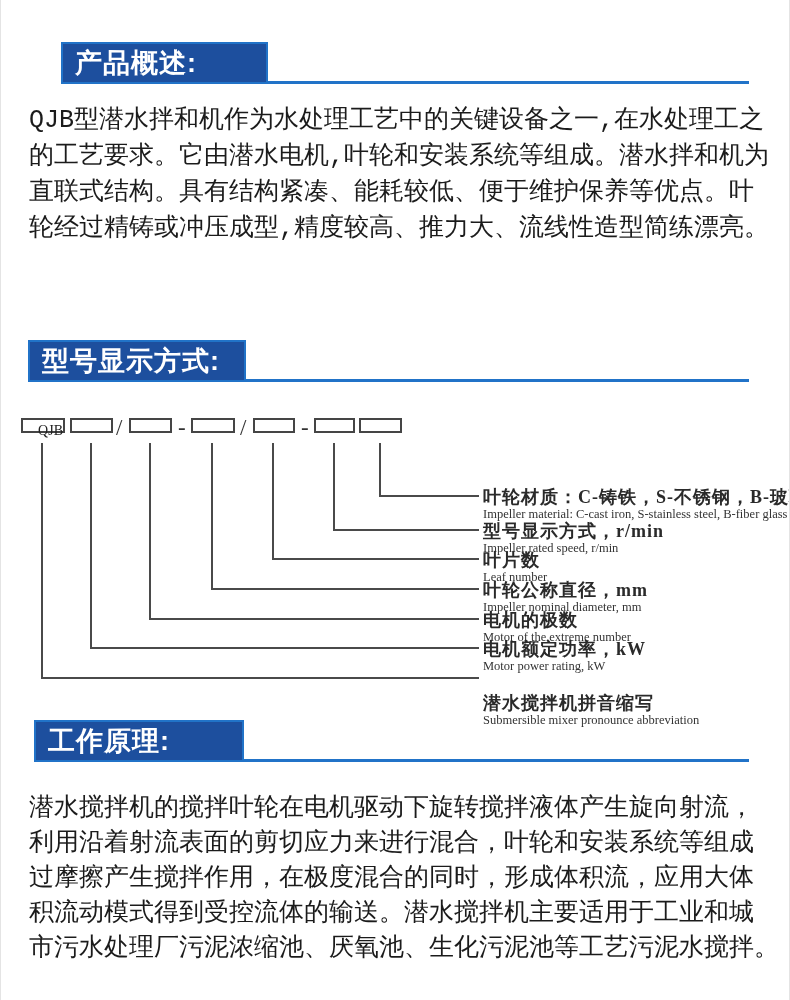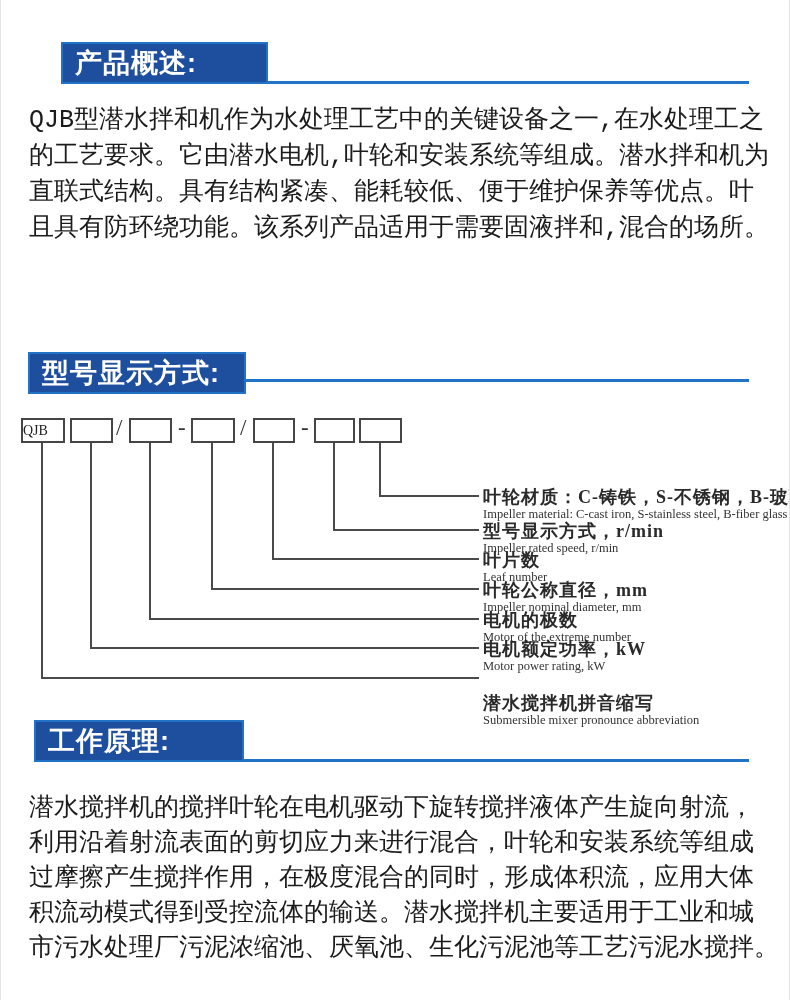--- a/index.html
+++ b/index.html
@@ -49,24 +49,24 @@
     white-space:nowrap;
     color:#1b1b1b;
   }
   .para2 .pline{line-height:35px;}
   
   .code-box{
     position:absolute;
     box-sizing:border-box;
     border:2px solid #454545;
     background:#ffffff;
-    top:418px;height:25px;
+    top:418px;height:15px;
     font-family:"Liberation Serif","DejaVu Serif",serif;
     font-size:14px;
-    text-align:left;
+    text-align:right;
     line-height:21px;
     color:#222;
   }
   .code-sep{
     position:absolute;
     top:415px;
     font-family:"Liberation Serif","DejaVu Serif",serif;
     font-size:23px;
     color:#333;
   }
@@ -100,25 +100,25 @@
     <div class="banner-box" style="width:207px;">
       <span>产品概述:</span>
     </div>
     <div class="banner-underline" style="left:207px;width:513px;"></div>
   </div>
 
   <div class="para" style="top:103px;">
     <div class="pline">QJB型潜水拌和机作为水处理工艺中的关键设备之一,在水处理工之</div>
     <div class="pline">的工艺要求。它由潜水电机,叶轮和安装系统等组成。潜水拌和机为</div>
     <div class="pline">直联式结构。具有结构紧凑、能耗较低、便于维护保养等优点。叶</div>
-    <div class="pline">且具有防环绕功能。该系列产品适用于需要固液拌和,混合的场所。</div>
+    <div class="pline">轮经过精铸或冲压成型,精度较高、推力大、流线性造型简练漂亮。</div>
   </div>
 
   <div class="banner" style="left:27px;top:340px;width:721px;height:42px;">
-    <div class="banner-box" style="width:218px;margin-top:12px;">
+    <div class="banner-box" style="width:218px;">
       <span>型号显示方式:</span>
     </div>
     <div class="banner-underline" style="left:218px;width:503px;"></div>
   </div>
 
   <div class="code-box" style="left:20px;width:44px;">QJB</div>
   <div class="code-box" style="left:69px;width:43px;"></div>
   <div class="code-sep" style="left:115px;">/</div>
   <div class="code-box" style="left:128px;width:43px;"></div>
   <div class="code-sep" style="left:177px;">-</div>

